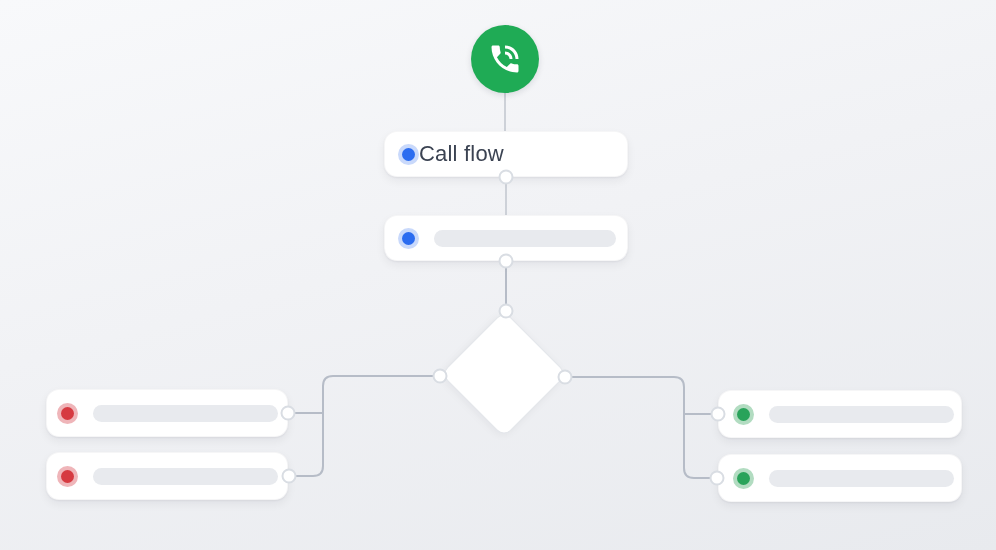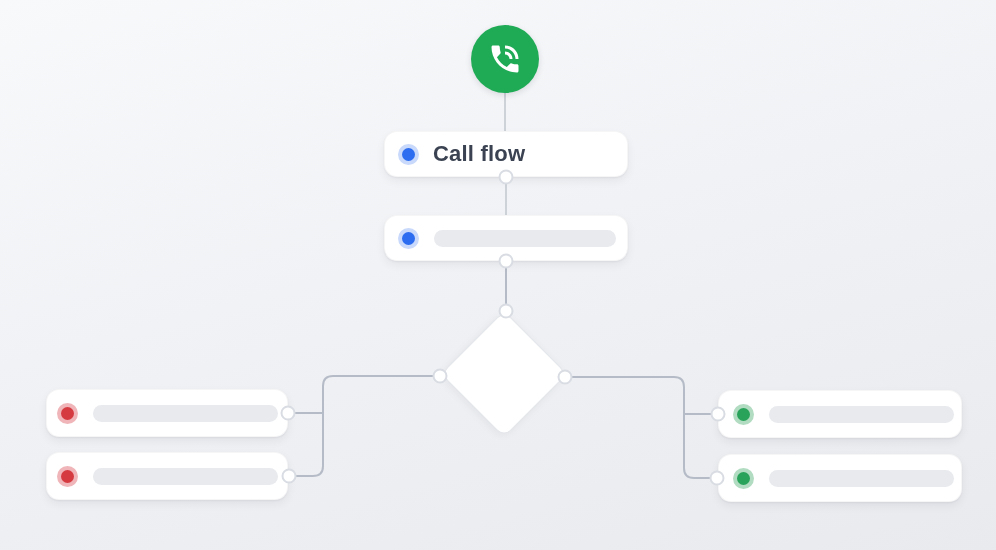--- a/index.html
+++ b/index.html
@@ -32,22 +32,21 @@
     box-sizing:border-box;
     cursor:pointer;
   }
   .dot{
     flex:0 0 auto;
     width:21px;height:21px;border-radius:50%;
     display:flex;align-items:center;justify-content:center;
   }
   .dot-inner{width:13px;height:13px;border-radius:50%;}
   .label{
-    margin-left:14px;
-    font-size:22px;font-weight:700;color:#3b4352;letter-spacing:.2px;
+    font-size:22px;font-weight:400;color:#3b4352;letter-spacing:.2px;
     white-space:nowrap;
   }
   .skeleton{
     margin-left:15px;height:17px;border-radius:9px;background:#e8eaee;
   }
 
   .diamond{
     position:absolute;left:459px;top:329px;width:90px;height:90px;
     background:#ffffff;
     border:1.5px solid #e3e6ea;

